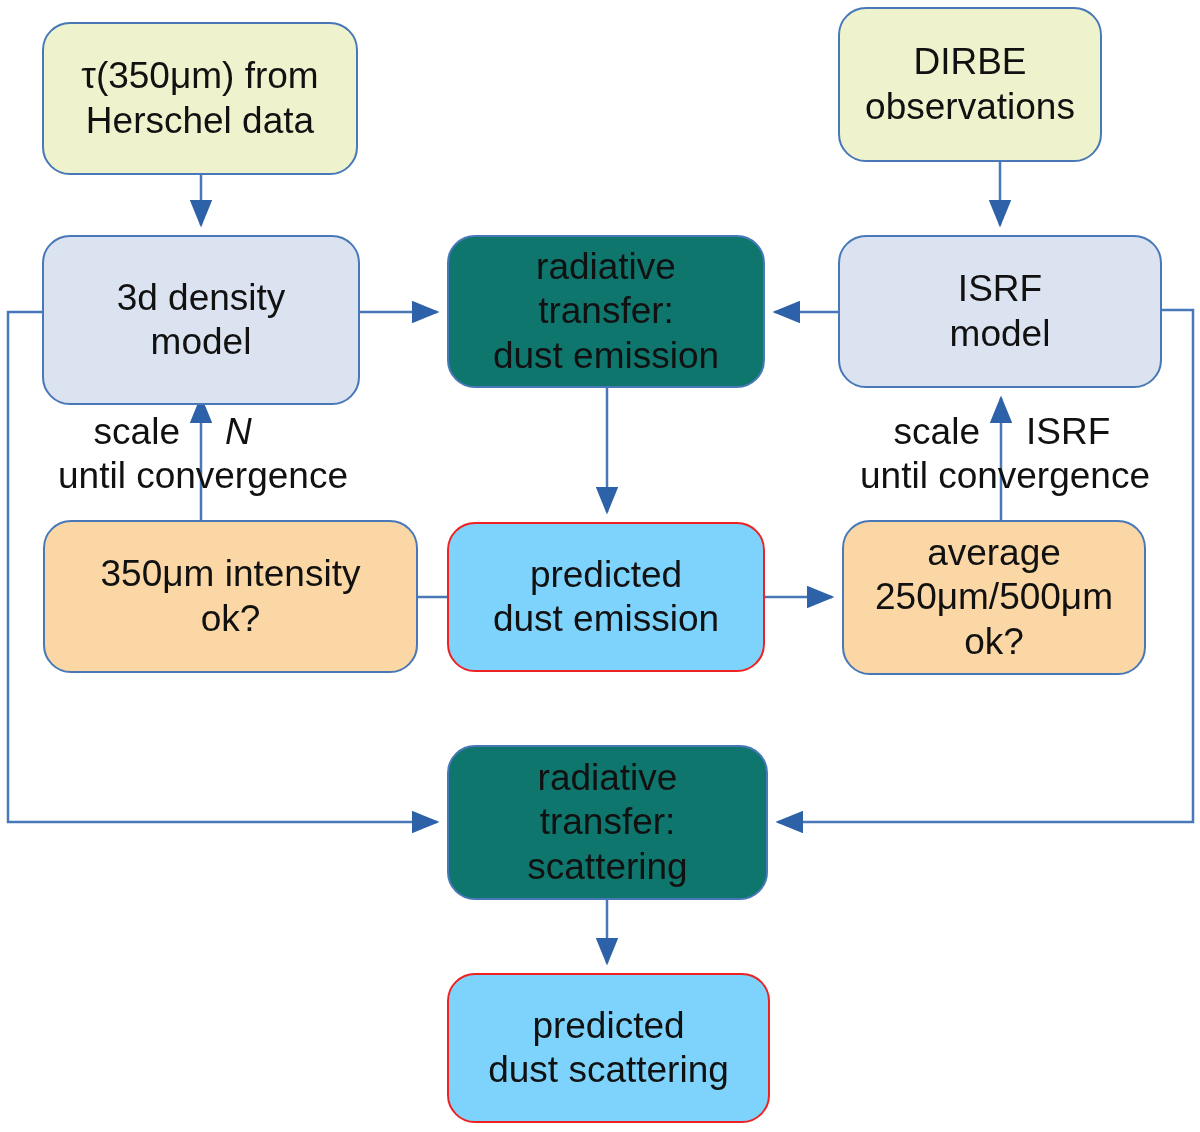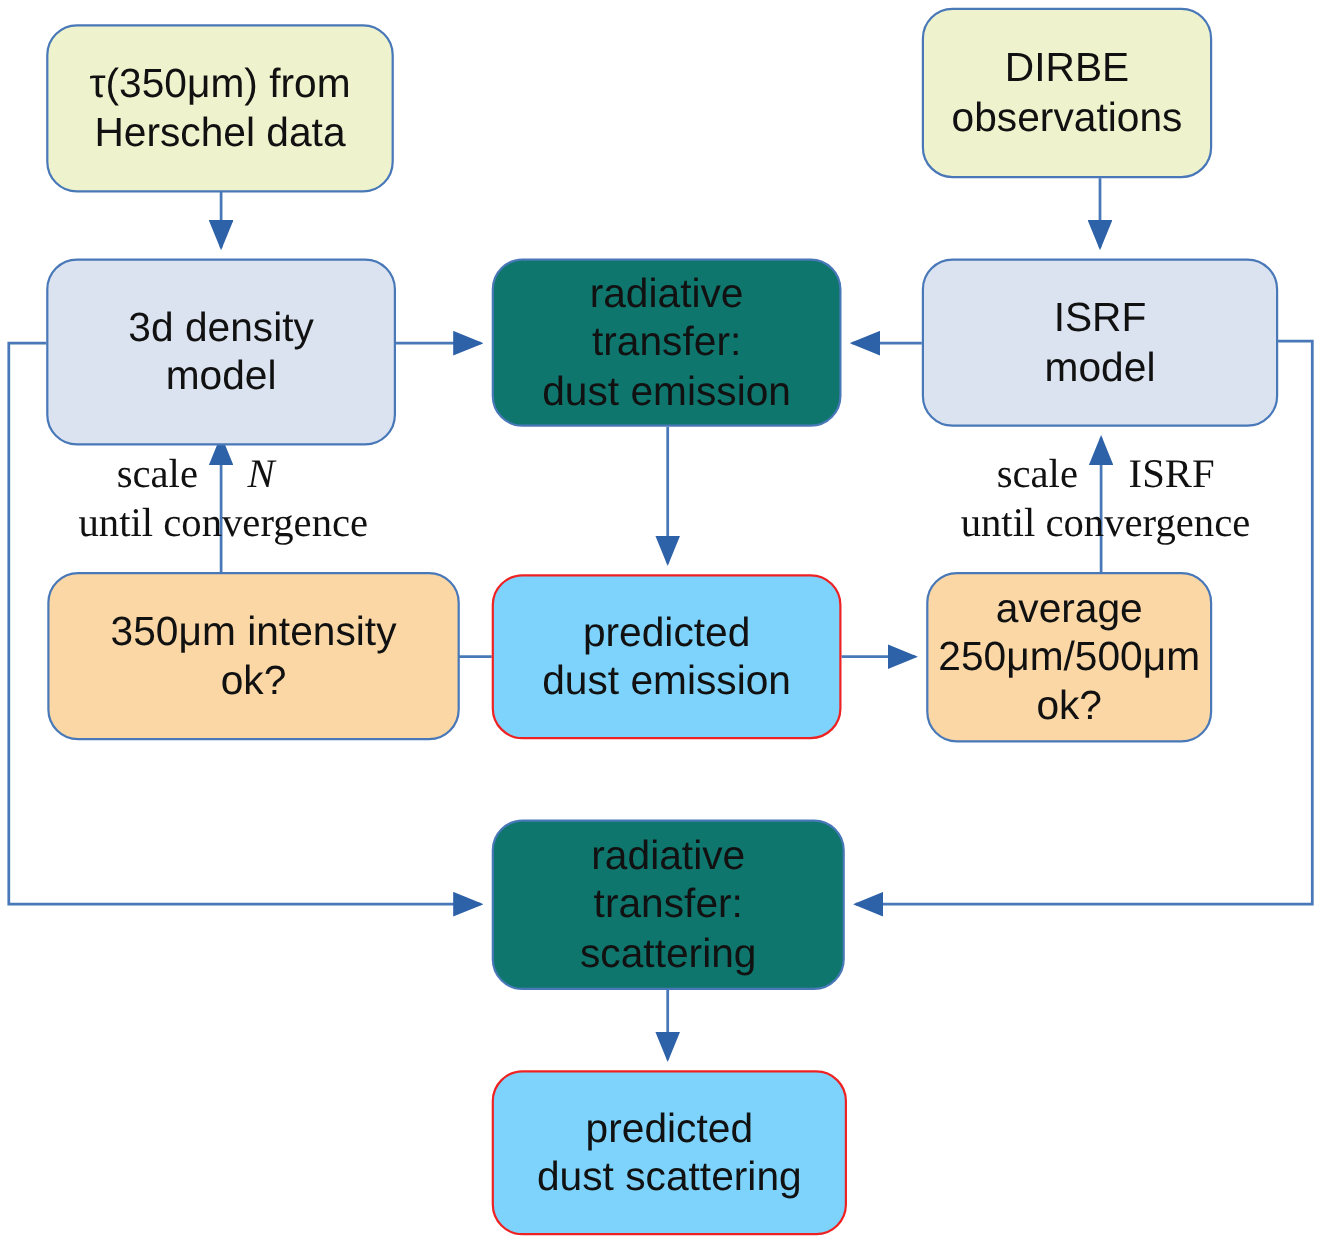--- a/index.html
+++ b/index.html
@@ -25,35 +25,34 @@
   .fill-input{background:#eff3cd;}
   .fill-model{background:#dbe3f0;}
   .fill-process{background:#0f766e;}
   .fill-check{background:#fad7a5;}
   .output{background:#7dd3fc;border-color:#ee2222;}
 
   .annot{
     position:absolute;
     font-size:37px;line-height:1.1;
     white-space:nowrap;
-    font-family:Liberation Serif, serif;
   }
   .annot.right-align{text-align:right;}
   .annot.center{text-align:center;white-space:normal;}
   .var{font-style:italic;}
 
   
   #n-tau                 {left:42px;  top:7px;   width:316px; height:153px;margin-top:15px;}
   #n-dirbe               {left:838px; top:7px;   width:264px; height:155px;}
   #n-density             {left:42px;  top:235px; width:318px; height:170px;}
   #n-rt-emission         {left:447px; top:235px; width:318px; height:153px;}
   #n-isrf                {left:838px; top:235px; width:324px; height:153px;}
   #n-intensity-ok        {left:43px;  top:520px; width:375px; height:153px;}
   #n-predicted-emission  {left:447px; top:522px; width:318px; height:150px;}
-  #n-average-ok          {left:842px; top:520px; width:260px; height:155px;}
+  #n-average-ok          {left:842px; top:520px; width:304px; height:155px;}
   #n-rt-scattering       {left:447px; top:745px; width:321px; height:155px;}
   #n-predicted-scattering{left:447px; top:973px; width:323px; height:150px;}
 
   
   #lbl-left-scale {left:30px;  top:412px; width:150px;}
   #lbl-left-var   {left:225px; top:412px;}
   #lbl-left-until {left:20px;  top:456px; width:366px;}
   #lbl-right-scale{left:825px; top:412px; width:155px;}
   #lbl-right-var  {left:1026px;top:412px;}
   #lbl-right-until{left:822px; top:456px; width:366px;}

